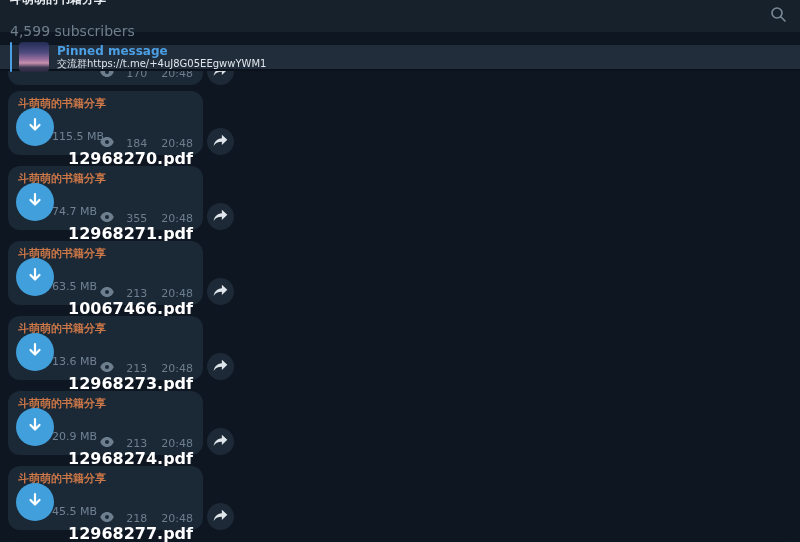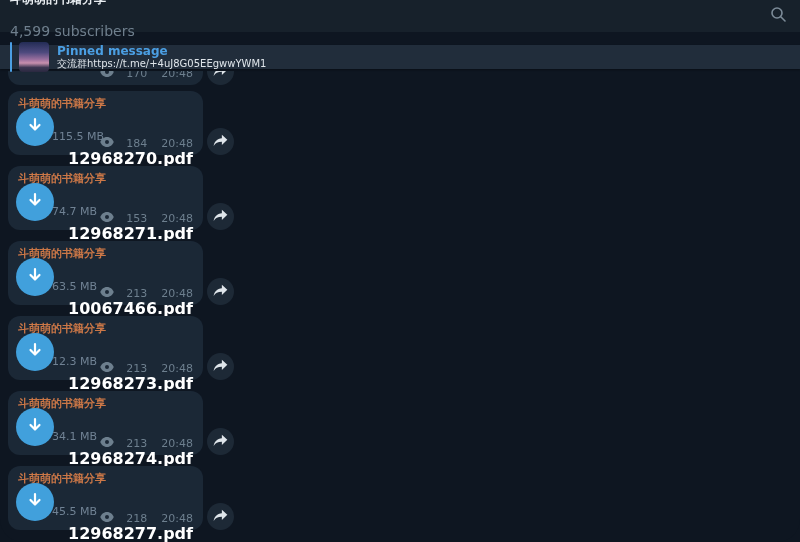--- a/index.html
+++ b/index.html
@@ -157,21 +157,21 @@
       </div>
       <div class="file-name">12968271.pdf</div>
       <div class="file-size">74.7 MB</div>
       <div class="msg-meta">
         <span>
           <svg width="14" height="10" viewBox="0 0 14 10">
             <path d="M7 0 C3.5 0 1.2 2.5 0.3 5 C1.2 7.5 3.5 10 7 10 C10.5 10 12.8 7.5 13.7 5 C12.8 2.5 10.5 0 7 0 Z" fill="#6d7f8e"></path>
             <circle cx="7" cy="5" r="2" fill="#1b2836"></circle>
           </svg>
         </span>
-        <span class="views">153</span>
+        <span class="views">355</span>
         <span>20:48</span>
       </div>
     </div>
     <div class="forward-btn">
       <span>
         <svg width="15" height="13" viewBox="0 0 22 19">
           <path d="M13 1 L21 8.5 L13 16 L13 11.5 C7 11.5 3.5 13.5 1 17.5 C1.8 11 6 7 13 6.2 Z" fill="#dfe5ea"></path>
         </svg>
       </span>
     </div>
@@ -215,21 +215,21 @@
       <div class="sender-name">斗萌萌的书籍分享</div>
       <div class="dl-circle">
         <span>
           <svg width="18" height="18" viewBox="0 0 18 18">
             <line x1="9" y1="3" x2="9" y2="13" stroke="#fff" stroke-width="2.2" stroke-linecap="round"></line>
             <polyline points="4.5,9 9,13.5 13.5,9" fill="none" stroke="#fff" stroke-width="2.2" stroke-linecap="round" stroke-linejoin="round"></polyline>
           </svg>
         </span>
       </div>
       <div class="file-name">12968273.pdf</div>
-      <div class="file-size">12.3 MB</div>
+      <div class="file-size">13.6 MB</div>
       <div class="msg-meta">
         <span>
           <svg width="14" height="10" viewBox="0 0 14 10">
             <path d="M7 0 C3.5 0 1.2 2.5 0.3 5 C1.2 7.5 3.5 10 7 10 C10.5 10 12.8 7.5 13.7 5 C12.8 2.5 10.5 0 7 0 Z" fill="#6d7f8e"></path>
             <circle cx="7" cy="5" r="2" fill="#1b2836"></circle>
           </svg>
         </span>
         <span class="views">213</span>
         <span>20:48</span>
       </div>
@@ -248,21 +248,21 @@
       <div class="sender-name">斗萌萌的书籍分享</div>
       <div class="dl-circle">
         <span>
           <svg width="18" height="18" viewBox="0 0 18 18">
             <line x1="9" y1="3" x2="9" y2="13" stroke="#fff" stroke-width="2.2" stroke-linecap="round"></line>
             <polyline points="4.5,9 9,13.5 13.5,9" fill="none" stroke="#fff" stroke-width="2.2" stroke-linecap="round" stroke-linejoin="round"></polyline>
           </svg>
         </span>
       </div>
       <div class="file-name">12968274.pdf</div>
-      <div class="file-size">34.1 MB</div>
+      <div class="file-size">20.9 MB</div>
       <div class="msg-meta">
         <span>
           <svg width="14" height="10" viewBox="0 0 14 10">
             <path d="M7 0 C3.5 0 1.2 2.5 0.3 5 C1.2 7.5 3.5 10 7 10 C10.5 10 12.8 7.5 13.7 5 C12.8 2.5 10.5 0 7 0 Z" fill="#6d7f8e"></path>
             <circle cx="7" cy="5" r="2" fill="#1b2836"></circle>
           </svg>
         </span>
         <span class="views">213</span>
         <span>20:48</span>
       </div>

